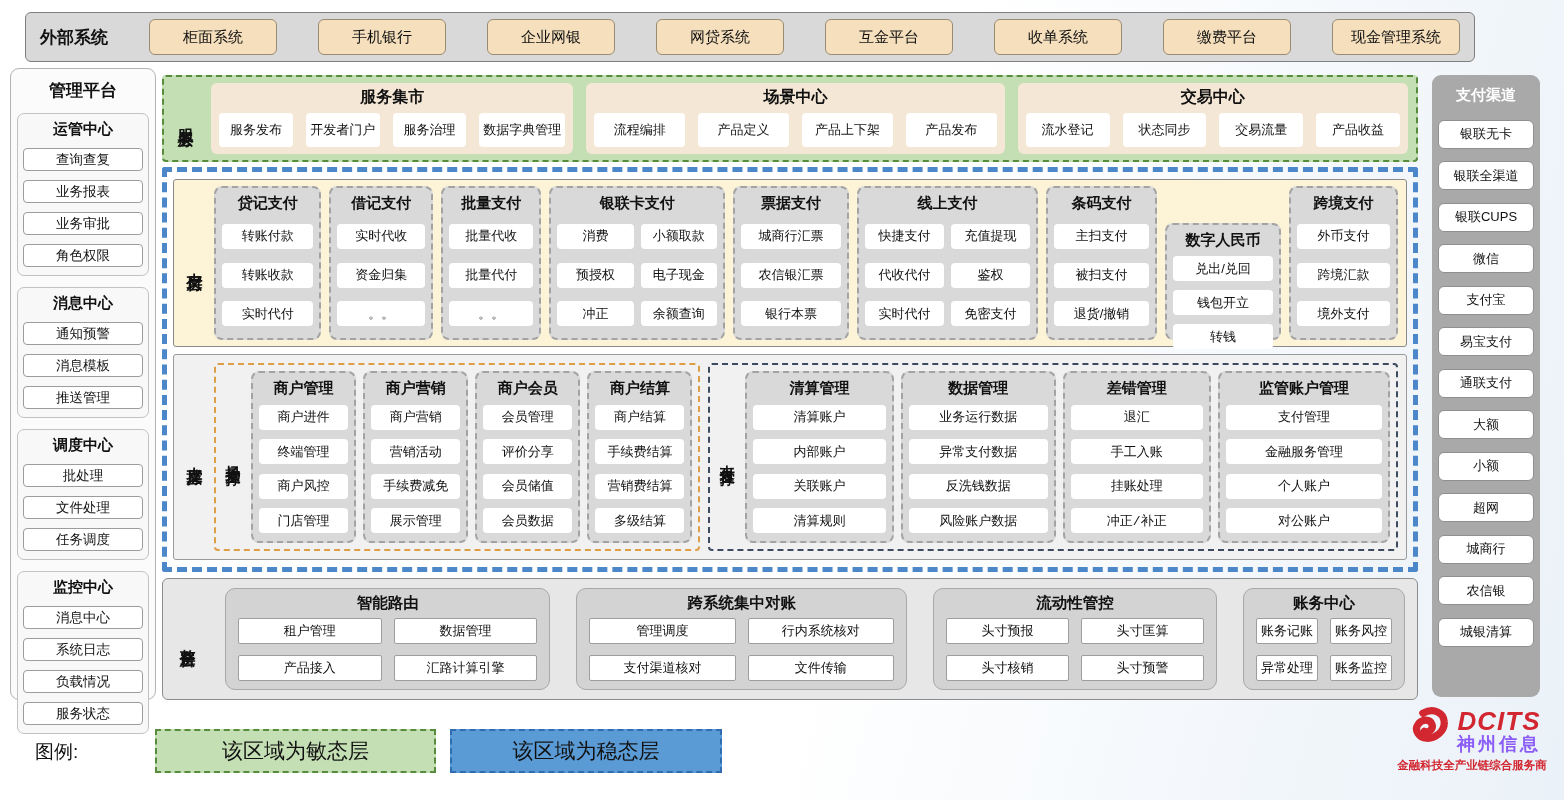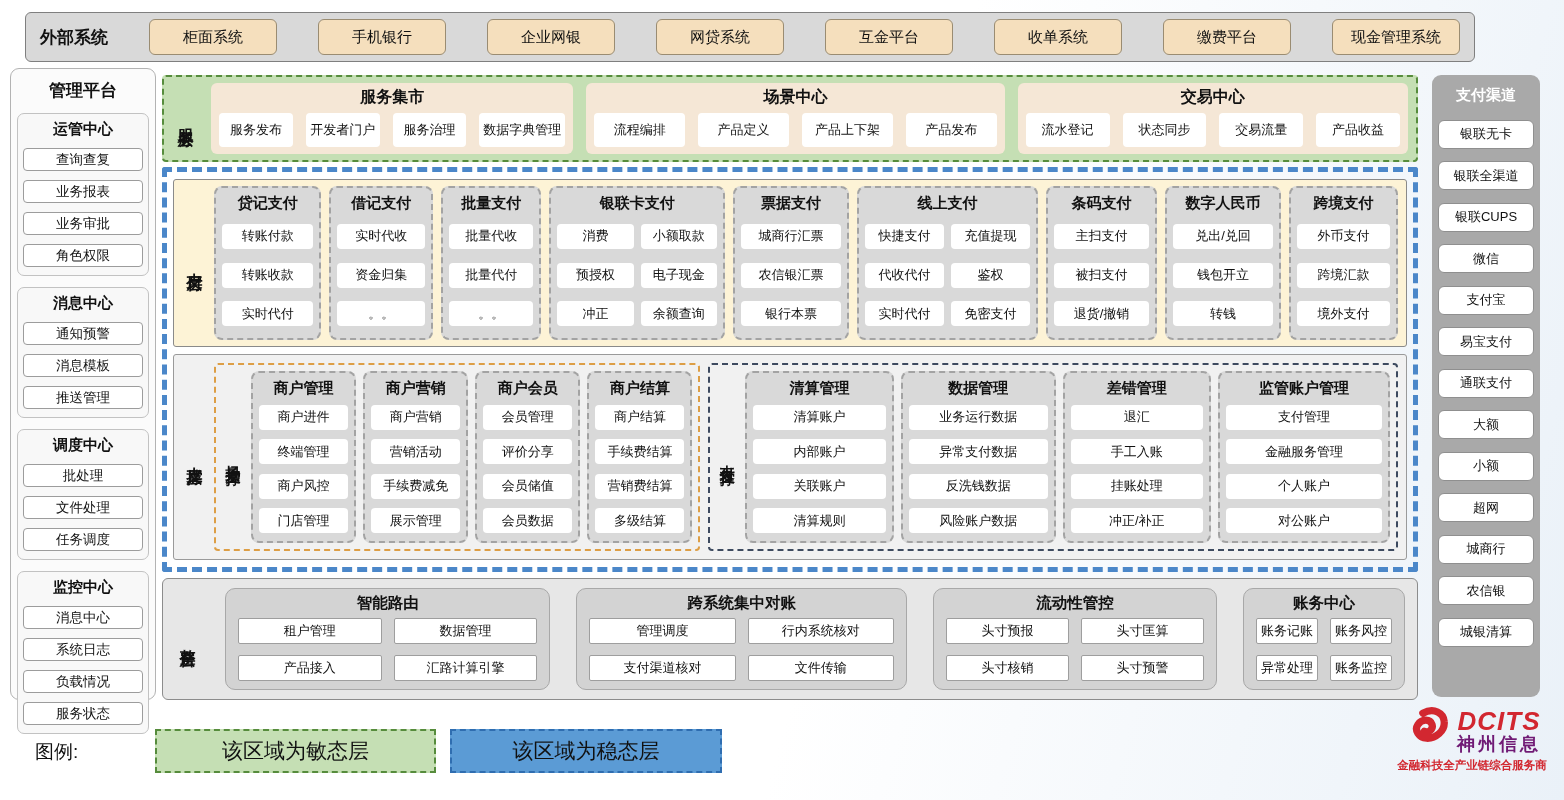--- a/index.html
+++ b/index.html
@@ -58,30 +58,30 @@
   .payment-layer .vlabel{ width:24px; font-size:16px; }
   .pay-col,.sup-col{ background:#d9d9d9; border:2px dashed #a3a3a3; border-radius:8px;
     padding:6px 6px 7px; display:flex; flex-direction:column; gap:6px; min-width:0; }
   .col-title{ font-size:15px; font-weight:bold; text-align:center; white-space:nowrap; }
   .col1{ display:flex; flex-direction:column; gap:9px; flex:1; justify-content:space-evenly; }
   .grid2{ display:grid; grid-template-columns:1fr 1fr; gap:9px 7px; flex:1; align-content:space-evenly; }
   .pay-cols{ display:flex; gap:8px; flex:1; }
   .pay-cols>.pay-col:nth-child(1){flex:104;} .pay-cols>.pay-col:nth-child(2){flex:100;}
   .pay-cols>.pay-col:nth-child(3){flex:96;}  .pay-cols>.pay-col:nth-child(4){flex:182;}
   .pay-cols>.pay-col:nth-child(5){flex:114;} .pay-cols>.pay-col:nth-child(6){flex:188;}
-  .pay-cols>.pay-col:nth-child(7){flex:108;} .pay-cols>.pay-col:nth-child(8){flex:114;}
+  .pay-cols>.pay-col:nth-child(7){flex:108;} .pay-cols>.pay-col:nth-child(8){flex:114;margin-top:37px;}
   .pay-cols>.pay-col:nth-child(9){flex:106;}
 
   .support-layer{ flex:1; background:#f1f1f1; border:1px solid #9a9a9a; border-radius:3px;
     display:flex; padding:8px; gap:8px; }
   .support-layer .vlabel{ width:24px; font-size:16px; }
   .scene-region{ border:2px dashed #dd9e45; border-radius:4px; display:flex; padding:6px; gap:7px; flex:44; }
   .psup-region{ border:2px dashed #3d4a5f; border-radius:4px; display:flex; padding:6px; gap:7px; flex:63; }
   .scene-region .vlabel,.psup-region .vlabel{ width:22px; font-size:15px; }
-  .scene-region .sup-col,.psup-region .sup-col{ flex:1; }
+  .scene-region .sup-col,.psup-region .sup-col{ flex:1;font-family:Liberation Mono, monospace; }
   .psup-region .sup-col:nth-child(3){flex:1.05;} .psup-region .sup-col:nth-child(5){flex:1.18;}
 
   
   .integration-layer{ position:absolute; left:162px; top:578px; width:1256px; height:122px;
     background:#e7e7e7; border:1px solid #8c8c8c; border-radius:6px;
     display:flex; align-items:stretch; padding:9px 12px; gap:26px; }
   .integration-layer .vlabel{ width:24px; font-size:16px; }
   .int-group{ background:#d3d3d3; border:1px solid #a8a8a8; border-radius:10px;
     padding:4px 12px 8px; display:flex; flex-direction:column; gap:4px; }
   .int-group:nth-of-type(1){flex:265;} .int-group:nth-of-type(2){flex:290;}
@@ -106,21 +106,21 @@
   .legend-stable{ position:absolute; left:450px; top:729px; width:272px; height:44px;
     background:#5b9bd5; border:2px dashed #2f6db0;
     display:flex; align-items:center; justify-content:center; font-size:21px; }
 
   
   .logo{ position:absolute; left:1392px; top:706px; width:160px;
     display:flex; flex-direction:column; align-items:center; gap:2px; }
   .logo-row{ display:flex; align-items:center; gap:4px;text-align:center; }
   .logo-texts{ display:flex; flex-direction:column; line-height:1.05; }
   .logo-brand{ color:#d22730; font-weight:bold; font-style:italic; font-size:26px; letter-spacing:1px; }
-  .logo-company{ color:#701a75; font-weight:bold; font-size:18px; letter-spacing:3px; }
+  .logo-company{ color:#8b5cf6; font-weight:bold; font-size:18px; letter-spacing:3px; }
   .logo-tagline{ color:#d22730; font-weight:bold; font-size:11.5px; white-space:nowrap; }
 </style>
 </head>
 <body>
 
 <div class="top-bar">
   <div class="top-bar-title">外部系统</div>
 <div class="tan-btn">柜面系统</div>
     <div class="tan-btn">手机银行</div>
     <div class="tan-btn">企业网银</div>

